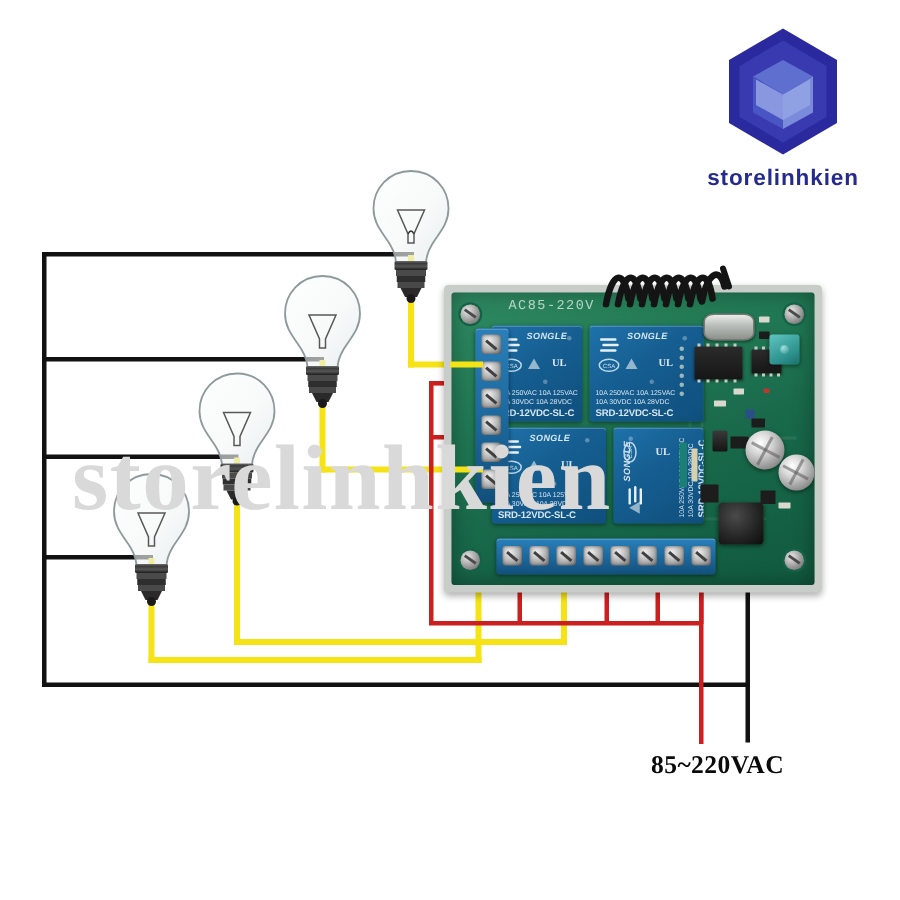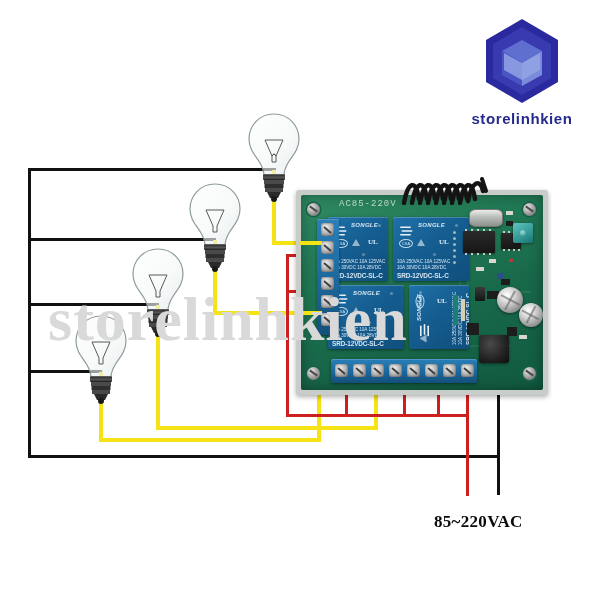--- a/index.html
+++ b/index.html
@@ -182,21 +182,21 @@
     border-radius:1px;
   }
   .trace{position:absolute;background:rgba(230,240,232,.30);}
   .pad{position:absolute;border-radius:50%;background:#c9d6cd;opacity:.75;}
 
   
   .antenna{left:398px;top:173px;width:96px;height:32px;z-index:34;}
 
   
   .vlabel{
-    left:434px; top:512px;
+    left:434px; top:500px;
     font-family:"Liberation Serif", serif;
     font-size:17px; font-weight:700; color:#0a0a0a; letter-spacing:.3px;
     z-index:45;
   }
 </style>
 </head>
 <body>
 
 <div id="stage">
 

